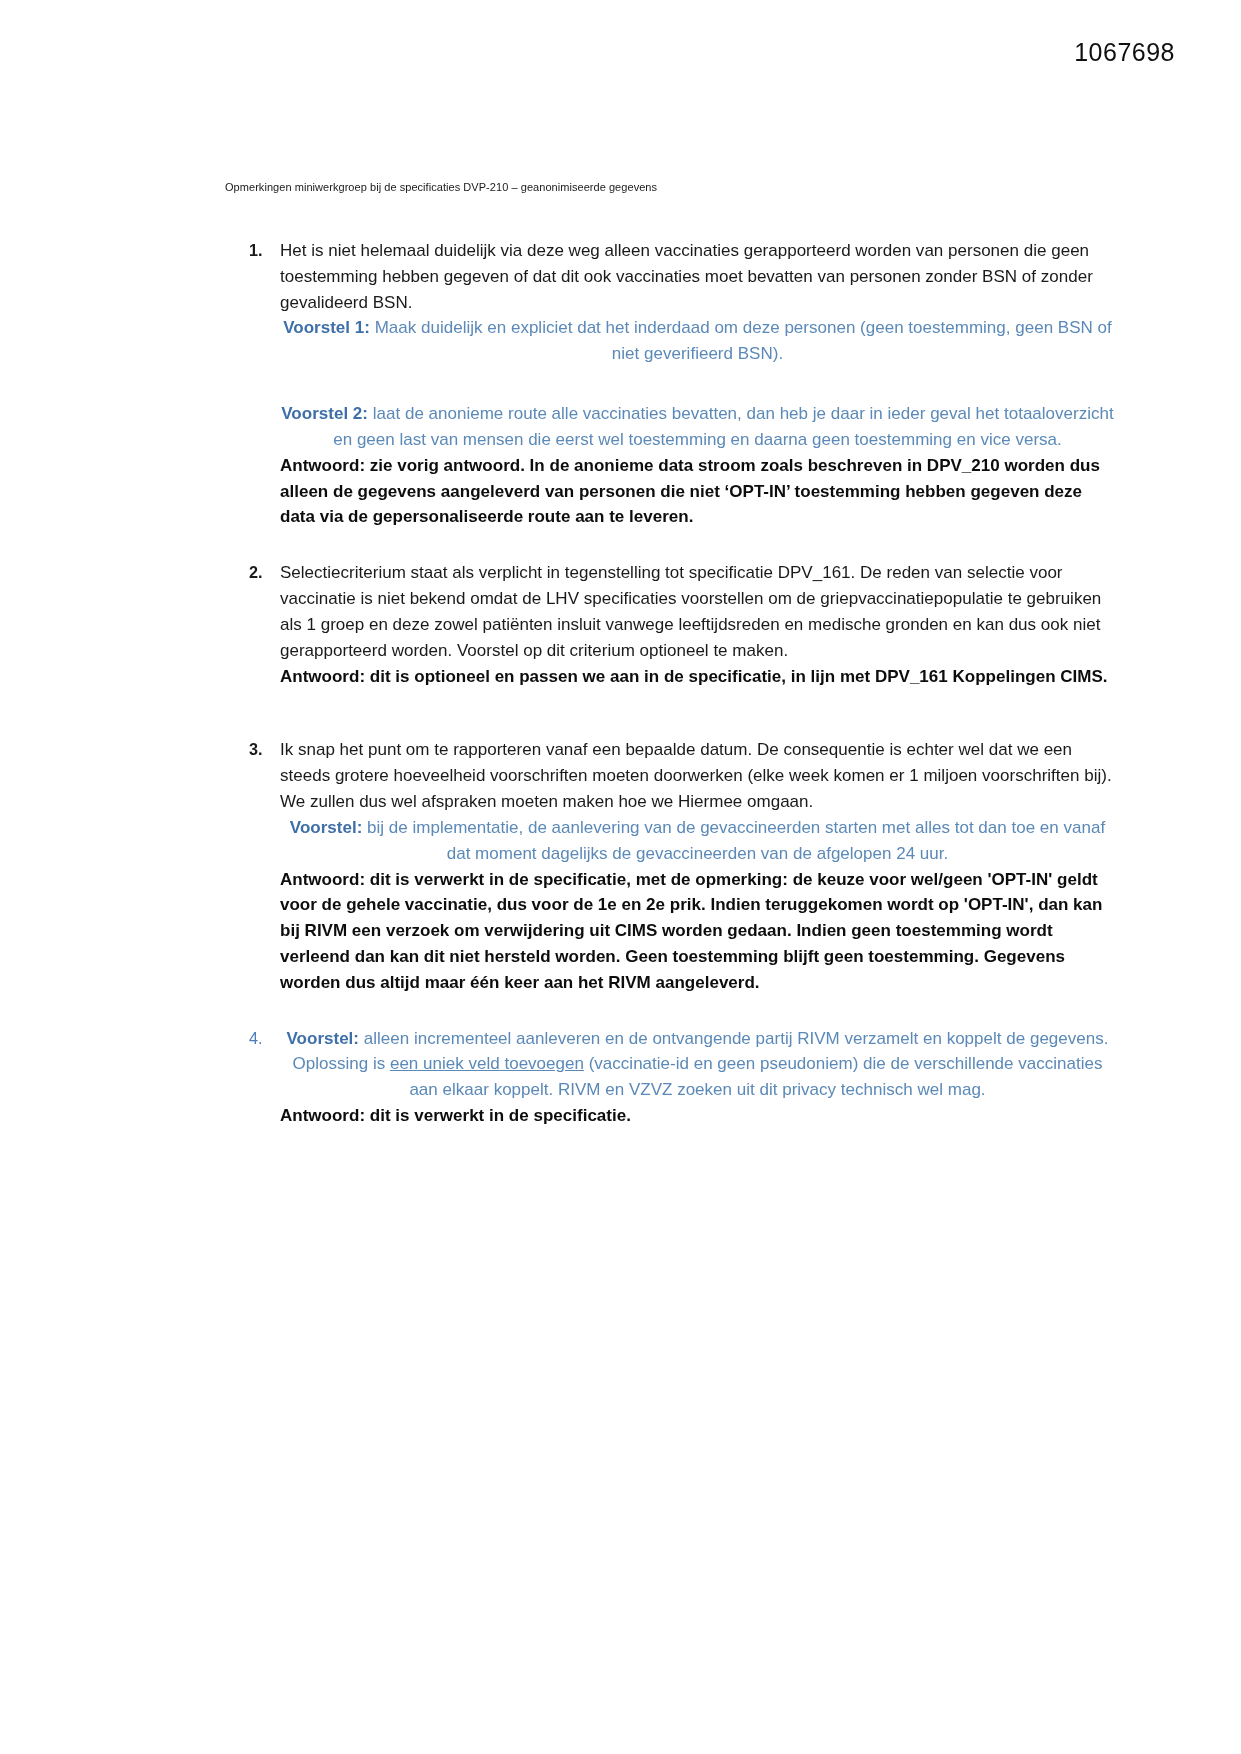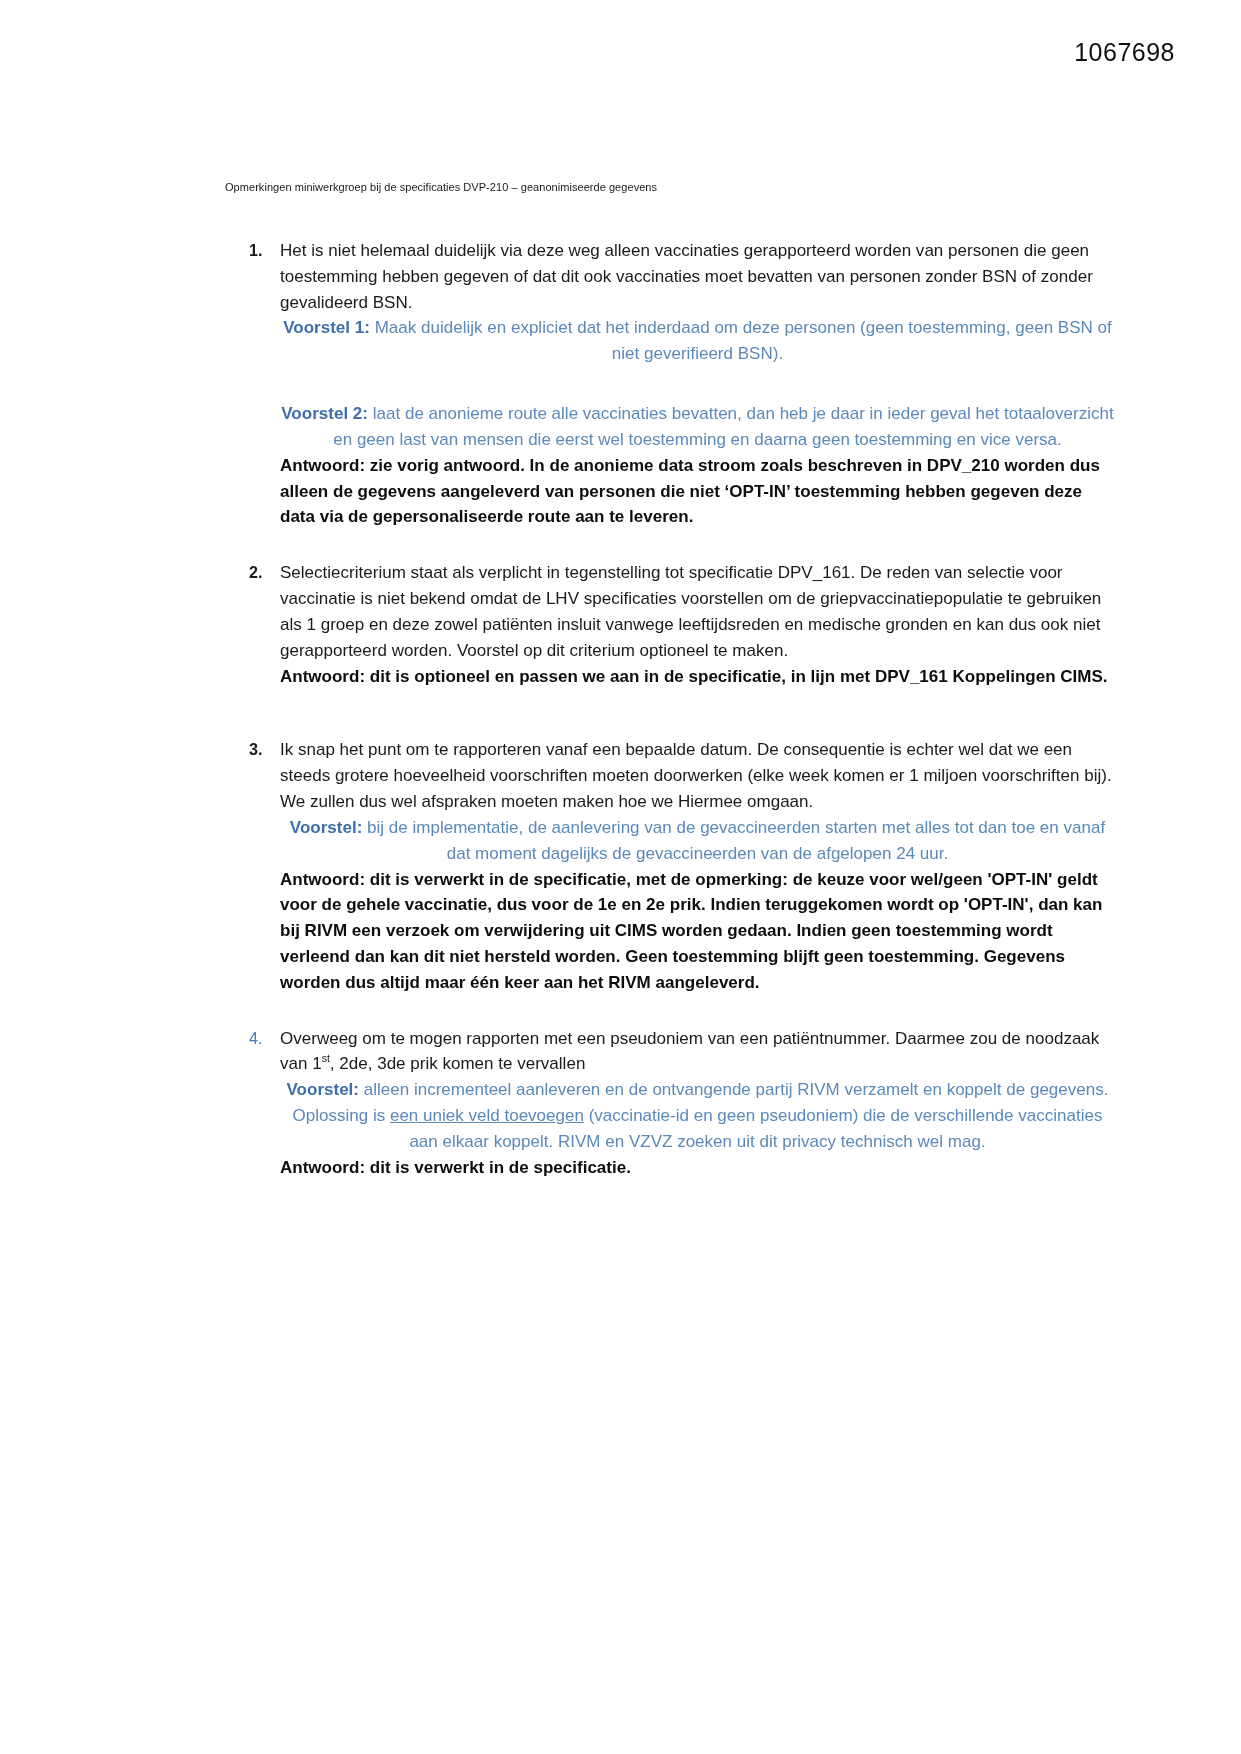--- a/index.html
+++ b/index.html
@@ -128,20 +128,19 @@
           <p class="para answer">Antwoord: dit is optioneel en passen we aan in de specificatie, in lijn met DPV_161 Koppelingen CIMS.</p>
         </li>
         <li class="item" style="margin-bottom: 30px;">
           <span class="marker">3.</span>
           <p class="para plain">Ik snap het punt om te rapporteren vanaf een bepaalde datum. De consequentie is echter wel dat we een steeds grotere hoeveelheid voorschriften moeten doorwerken (elke week komen er 1 miljoen voorschriften bij). We zullen dus wel afspraken moeten maken hoe we Hiermee omgaan.</p>
           <p class="para proposal"><span class="lead">Voorstel:</span><span> bij de implementatie, de aanlevering van de gevaccineerden starten met alles tot dan toe en vanaf dat moment dagelijks de gevaccineerden van de afgelopen 24 uur.</span></p>
           <p class="para answer">Antwoord: dit is verwerkt in de specificatie, met de opmerking: de keuze voor wel/geen 'OPT-IN' geldt voor de gehele vaccinatie, dus voor de 1e en 2e prik. Indien teruggekomen wordt op 'OPT-IN', dan kan bij RIVM een verzoek om verwijdering uit CIMS worden gedaan. Indien geen toestemming wordt verleend dan kan dit niet hersteld worden. Geen toestemming blijft geen toestemming. Gegevens worden dus altijd maar één keer aan het RIVM aangeleverd.</p>
         </li>
         <li class="item">
           <span class="marker blue">4.</span>
-          <p class="para plain"><span>Overweeg om te mogen rapporten met een pseudoniem van een patiëntnummer. Daarmee zou de noodzaak van 1</span><sup class="sup">st</sup><span>, 2de, 3de prik komen te vervallen</span></p>
           <p class="para proposal"><span class="lead">Voorstel:</span><span> alleen incrementeel aanleveren en de ontvangende partij RIVM verzamelt en koppelt de gegevens. Oplossing is </span><span class="uline">een uniek veld toevoegen</span><span> (vaccinatie-id en geen pseudoniem) die de verschillende vaccinaties aan elkaar koppelt. RIVM en VZVZ zoeken uit dit privacy technisch wel mag.</span></p>
           <p class="para answer">Antwoord: dit is verwerkt in de specificatie.</p>
         </li>
       </ol>
 
   </div>
 </div>
 
 </body></html>

